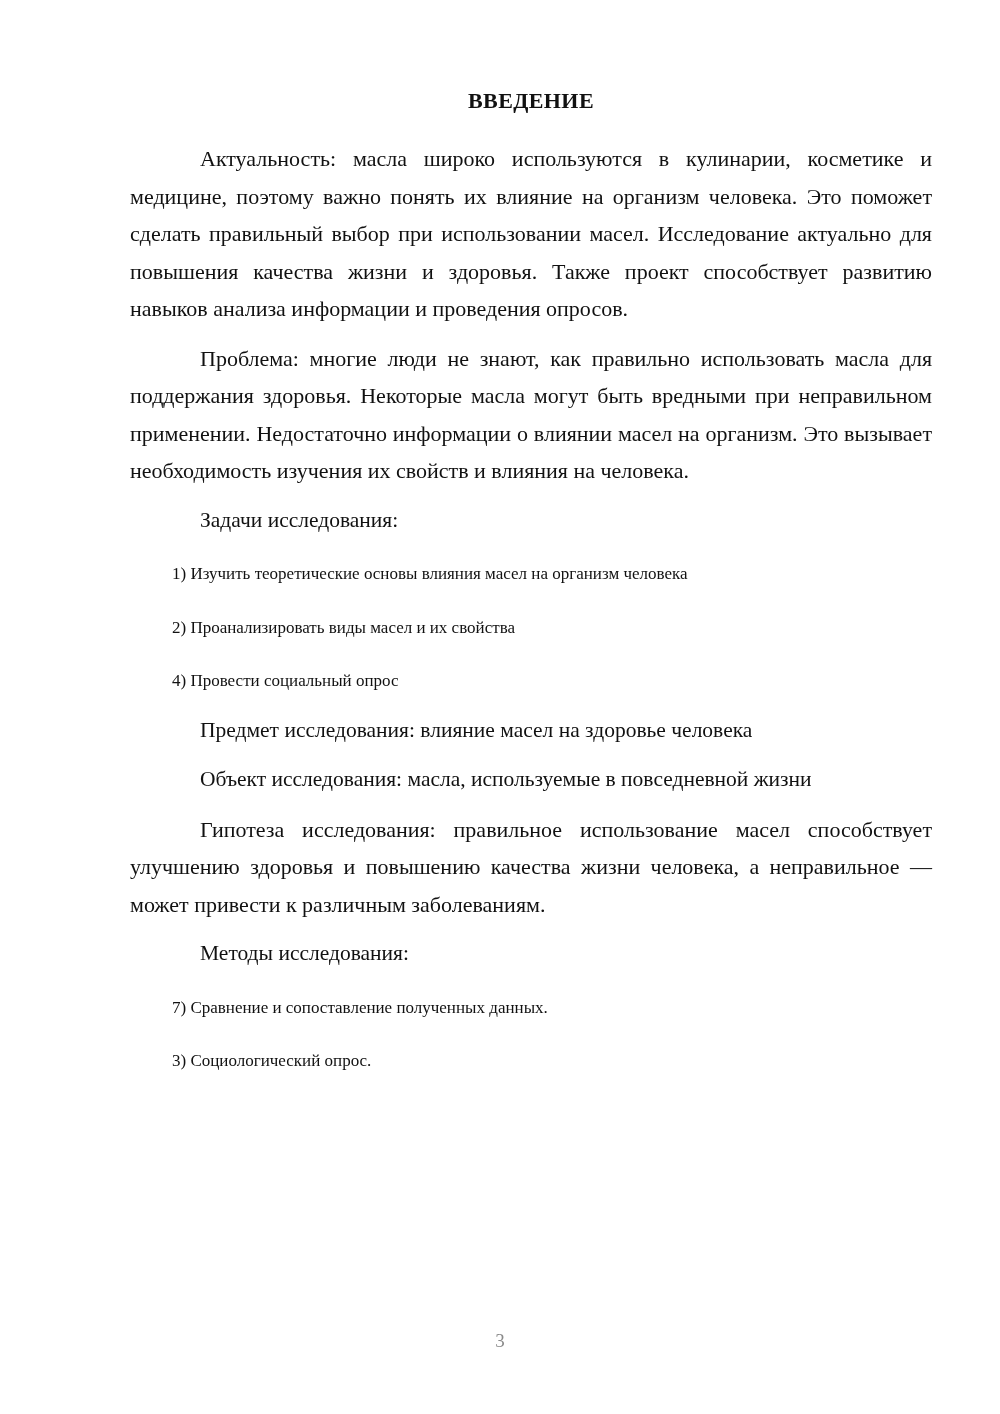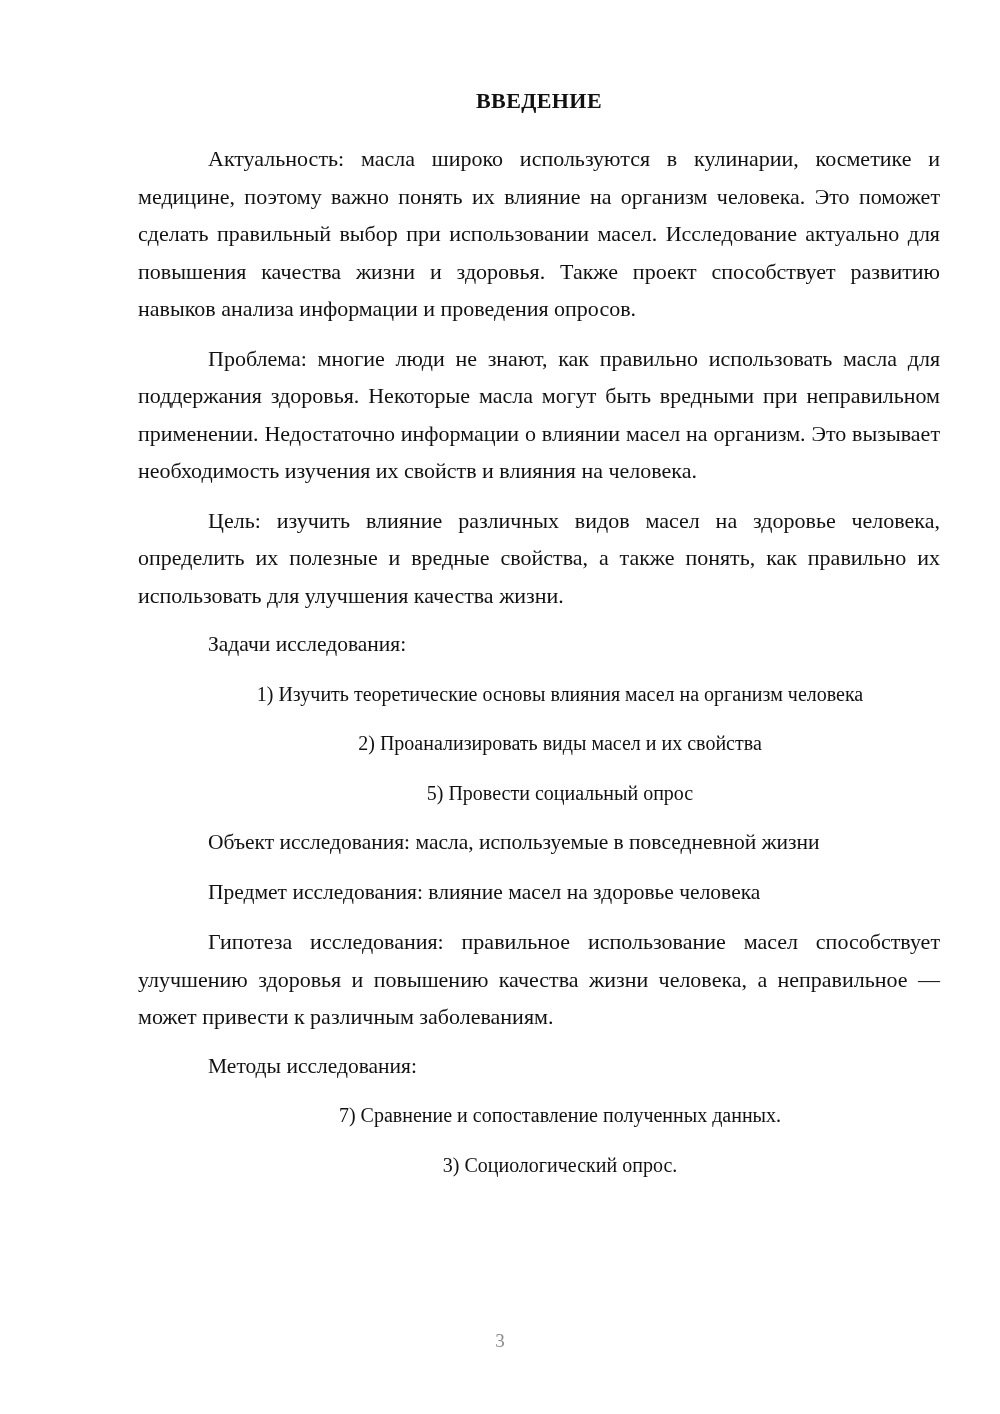--- a/index.html
+++ b/index.html
@@ -14,21 +14,21 @@
     height: 1414px;
     background: #ffffff;
     margin: 0 auto;
     box-sizing: border-box;
     font-family: "Liberation Serif", "DejaVu Serif", serif;
     color: #111111;
     overflow: hidden;
   }
   .content {
     position: absolute;
-    left: 138px;
+    left: 130px;
     top: 88px;
     width: 802px;
   }
 
   .doc-title {
     font-size: 22px;
     font-weight: bold;
     text-align: center;
     letter-spacing: 0.4px;
     margin: 0 0 26px 0;
@@ -60,25 +60,25 @@
     text-indent: 70px;
     margin: 0 0 12px 0;
   }
 
   .list {
     list-style: none;
     margin: 0 0 12px 0;
     padding: 0;
   }
   .list-item {
-    font-size: 20px;
+    font-size: 17px;
     line-height: 37.5px;
-    text-align: center;
+    text-align: left;
     padding-left: 42px;
-    margin: 0 0 12px 0;
+    margin: 16px 0 12px 0;
     white-space: nowrap;
   }
 
   .page-number {
     position: absolute;
     left: 0;
     right: 0;
     top: 1330px;
     text-align: center;
     font-size: 19px;
@@ -91,33 +91,32 @@
 
 <div class="page">
   <div class="content">
 
     <h1 class="doc-title">ВВЕДЕНИЕ</h1>
 
     <p class="para">Актуальность: масла широко используются в кулинарии, косметике и медицине, поэтому важно понять их влияние на организм человека. Это поможет сделать правильный выбор при использовании масел. Исследование актуально для повышения качества жизни и здоровья. Также проект способствует развитию навыков анализа информации и проведения опросов.</p>
 
     <p class="para">Проблема: многие люди не знают, как правильно использовать масла для поддержания здоровья. Некоторые масла могут быть вредными при неправильном применении. Недостаточно информации о влиянии масел на организм. Это вызывает необходимость изучения их свойств и влияния на человека.</p>
 
-    <p class="para">Цель: изучить влияние различных видов масел на здоровье человека, определить их полезные и вредные свойства, а также понять, как правильно их использовать для улучшения качества жизни.</p>
 
     <p class="lead">Задачи исследования:</p>
 
     <ul class="list">
       <li class="list-item">1) Изучить теоретические основы влияния масел на организм человека</li>
       <li class="list-item">2) Проанализировать виды масел и их свойства</li>
-      <li class="list-item">5) Провести социальный опрос</li>
+      <li class="list-item">4) Провести социальный опрос</li>
     </ul>
 
+    <p class="single-line">Предмет исследования: влияние масел на здоровье человека</p>
+
     <p class="single-line">Объект исследования: масла, используемые в повседневной жизни</p>
-
-    <p class="single-line">Предмет исследования: влияние масел на здоровье человека</p>
 
     <p class="para">Гипотеза исследования: правильное использование масел способствует улучшению здоровья и повышению качества жизни человека, а неправильное — может привести к различным заболеваниям.</p>
 
     <p class="lead">Методы исследования:</p>
 
     <ul class="list">
       <li class="list-item">7) Сравнение и сопоставление полученных данных.</li>
       <li class="list-item">3) Социологический опрос.</li>
     </ul>
 

